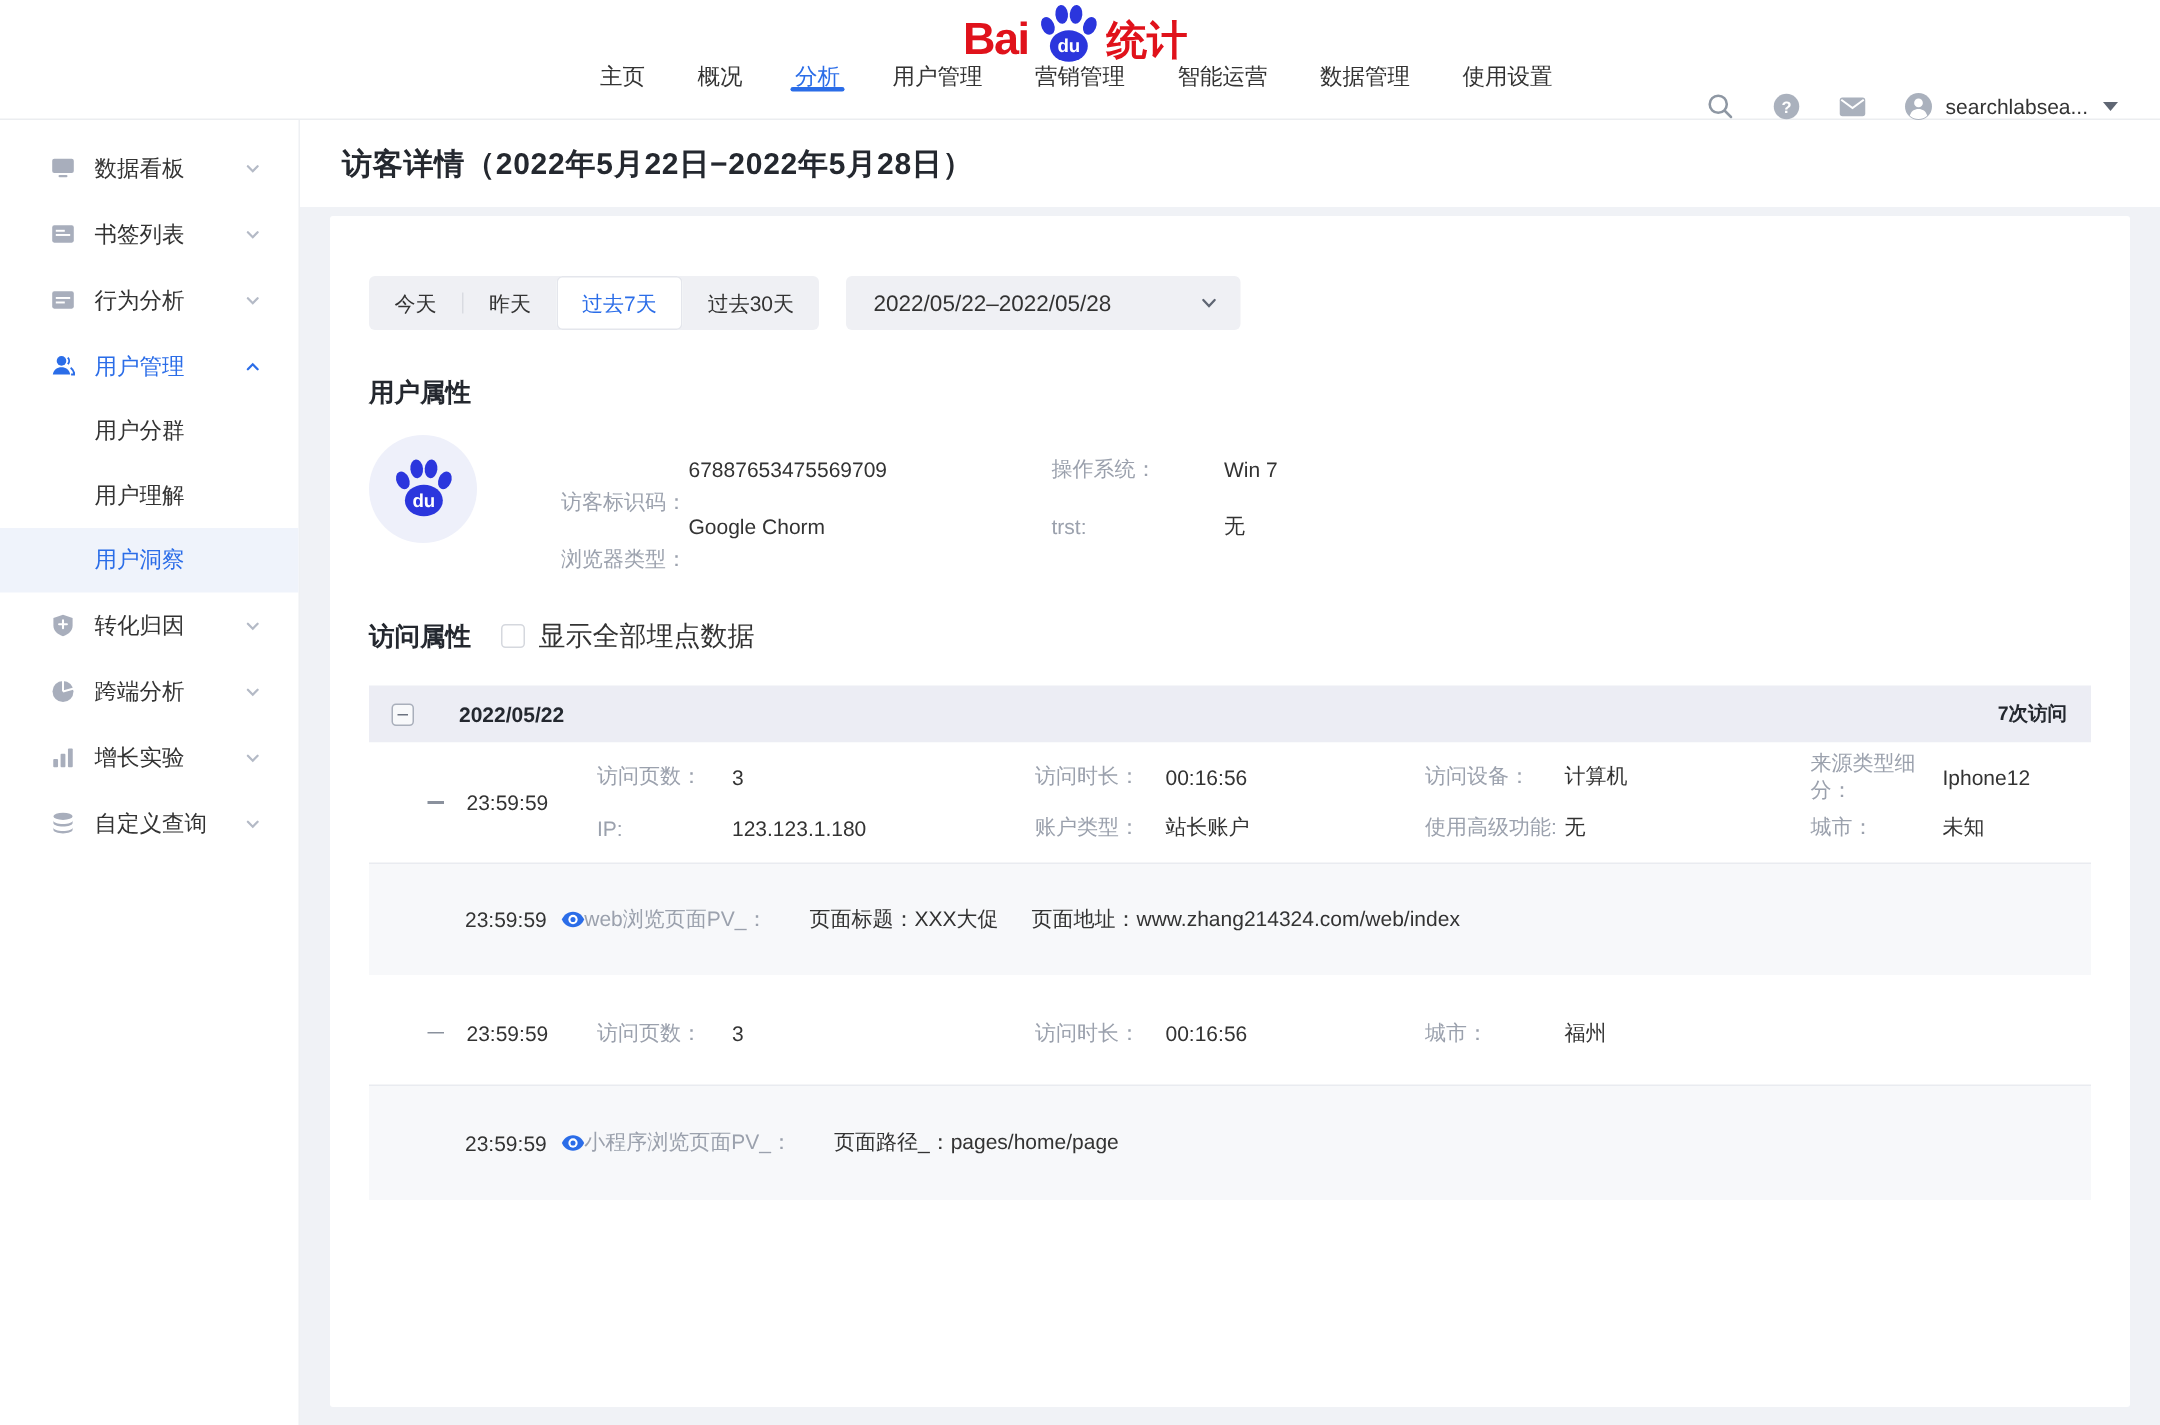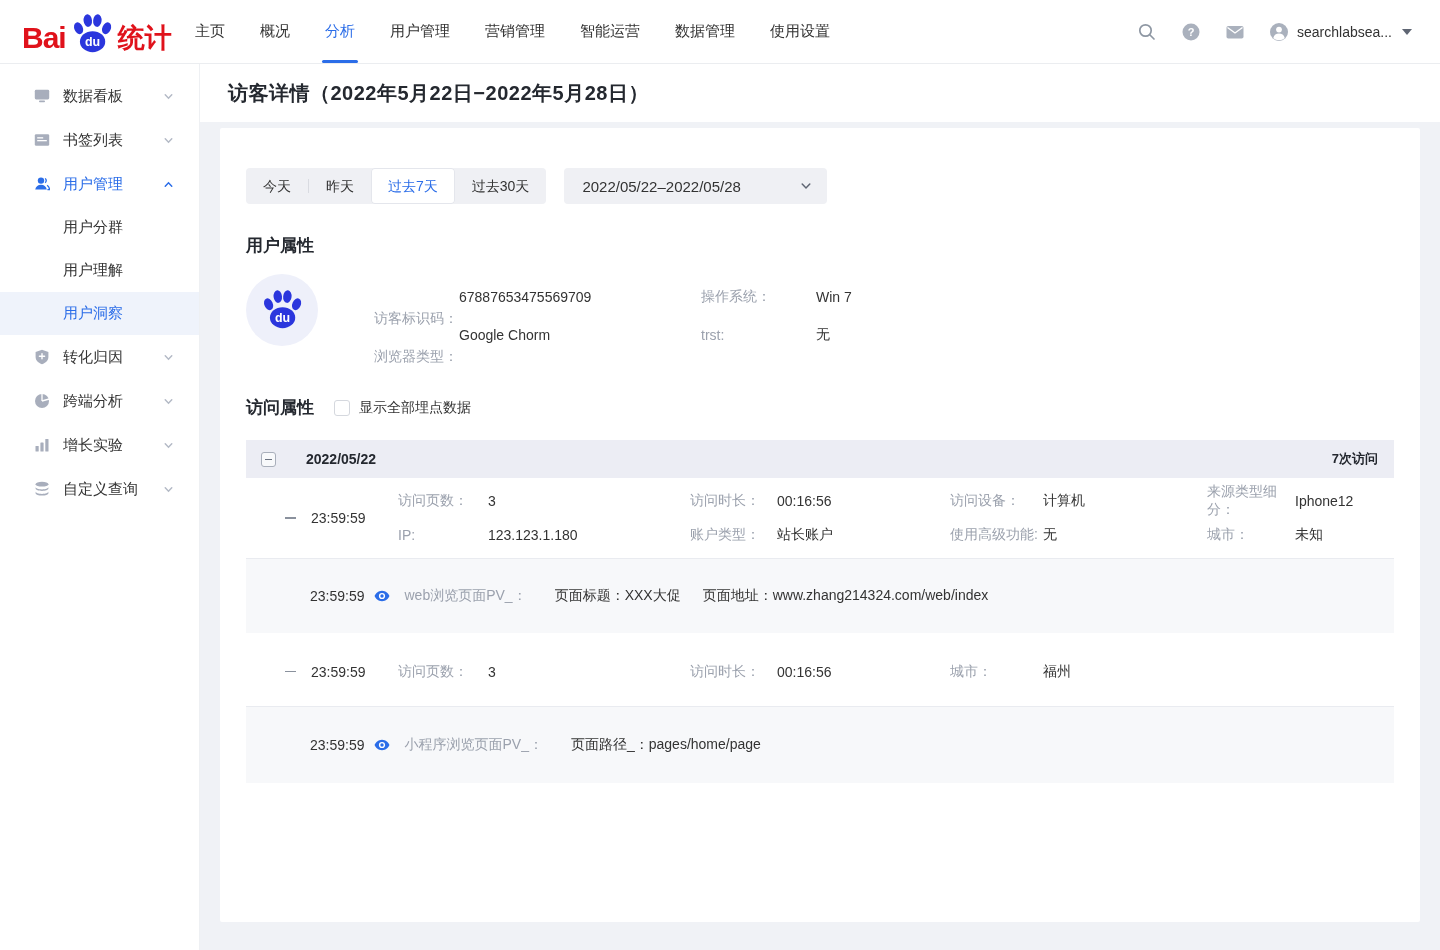--- a/index.html
+++ b/index.html
@@ -1,20 +1,20 @@
 <!DOCTYPE html>
 <html><head>
 <meta charset="utf-8">
 <style>
   * { margin:0; padding:0; box-sizing:border-box; }
   html,body { width:1440px; height:950px; font-family:"Liberation Sans","DejaVu Sans",sans-serif; background:#fff; }
   .app { width:1440px; height:950px; position:relative; overflow:hidden; }
 
   
-  .header { height:64px; background:#fff; border-bottom:1px solid #ebedf0; display:flex; align-items:center; position:relative; z-index:5; }
+  .header { height:80px; background:#fff; border-bottom:1px solid #ebedf0; display:flex; align-items:center; position:relative; z-index:5;flex-direction:column; }
   .logo { width:200px; display:flex; align-items:flex-end; padding-left:22px; gap:2px; }
   .logo .bai { color:#e0121b; font-size:30px; font-weight:bold; letter-spacing:-1px; line-height:30px; }
   .logo .paw-wrap { width:46px; height:46px; margin:0 1px -4px 1px; }
   .logo .tongji { color:#e0121b; font-size:27px; font-weight:bold; letter-spacing:0px; line-height:30px; }
   .top-nav { display:flex; align-items:center; gap:35px; margin-left:-5px; height:100%; }
   .nav-item { font-size:15px; color:#333; cursor:pointer; position:relative; height:100%; display:flex; align-items:center; }
   .nav-item.active { color:#2b6de8; }
   .nav-item.active::after { content:""; position:absolute; left:50%; transform:translateX(-50%); bottom:0; width:36px; height:3px; background:#2b6de8; border-radius:2px; }
   .header-right { margin-left:auto; display:flex; align-items:center; gap:24px; padding-right:28px; }
   .hicon { width:20px; height:20px; cursor:pointer; display:flex; align-items:center; justify-content:center; }
@@ -57,21 +57,21 @@
   .attr-col.c1 { width:327px; }
   .attr-row { height:38px; display:flex; align-items:center; }
   .attr-label { color:#9ba1ad; font-size:14px; }
   .attr-label.w1 { width:85px;margin-top:44px; }
   .attr-label.w2 { width:115px; }
   .attr-value { color:#333; font-size:14px; }
 
   
   .sec2 { margin-top:42px; display:flex; align-items:center; }
   .checkbox { width:16px; height:16px; border:1px solid #d5d8de; border-radius:3px; background:#fff; margin-left:20px; cursor:pointer; flex:0 0 16px; }
-  .cb-label { font-size:14px; color:#333; margin-left:9px; }
+  .cb-label { font-size:18px; color:#333; margin-left:9px; }
 
   
   .vtable { margin-top:21px; }
   .group-row { height:38px; background:#ecedf4; display:flex; align-items:center; padding:0 16px 0 15px; }
   .minus-box { width:15px; height:15px; border:1px solid #a9afbb; border-radius:3px; background:#f8f9fb; position:relative; cursor:pointer; flex:0 0 15px; }
   .minus-box::after { content:""; position:absolute; left:3px; right:3px; top:6px; height:1.5px; background:#6b7280; }
   .group-date { font-size:14px; font-weight:bold; color:#24282f; margin-left:30px; }
   .group-count { margin-left:auto; font-size:13px; font-weight:bold; color:#24282f; }
 
   .visit-row { background:#fff; border-bottom:1px solid #e9ebf0; padding:12px 0; display:flex; }
@@ -82,21 +82,21 @@
   .fgrid { flex:1; display:grid; grid-template-columns:292px 260px 257px 1fr; row-gap:12px; align-content:center; }
   .fcell { display:flex; align-items:center; height:22px; }
   .flabel { color:#9ba1ad; font-size:14px; }
   .fl1 { width:90px; } .fl2 { width:87px; } .fl3 { width:93px; } .fl4 { width:88px; }
   .fvalue { color:#333; font-size:14px; }
 
   .event-row { background:#f7f8fa; height:74px; display:flex; align-items:center; padding-left:64px; margin-bottom:4px; }
   .event-row.last { height:76px; margin-bottom:0; }
   .etime { font-size:14px; color:#333; }
   .eye { margin-left:9px; display:flex; cursor:pointer; }
-  .ename { font-size:14px; color:#9ba1ad; margin-left:15px; }
+  .ename { font-size:14px; color:#9ba1ad; }
   .edetail { font-size:14px; color:#333; margin-left:28px; }
   .edetail + .edetail { margin-left:22px; }
 </style>
 </head>
 <body>
 
 <div class="app">
 
   <div class="header">
     <div class="logo">
@@ -181,20 +181,35 @@
               <rect x="3.2" y="8" width="9.6" height="1.3" fill="#fff"></rect>
           </svg>
         </span>
         <span class="slabel">书签列表</span>
         <span class="chev">
           <svg viewBox="0 0 14 14" width="13" height="13" fill="none" stroke="#b4bac6" stroke-width="1.6" stroke-linecap="round">
               <path d="M3.5 5.2 L7 8.8 L10.5 5.2"></path>
             </svg>
         </span>
       </div>
+      <div class="side-item">
+        <span class="sicon">
+          <svg viewBox="0 0 16 16" width="16" height="16">
+            <rect x="0.8" y="2.2" width="14.4" height="11.6" rx="1.4" fill="#a8aebc"></rect>
+            <rect x="3.2" y="6" width="9.6" height="1.3" fill="#fff"></rect>
+              <rect x="3.2" y="9" width="6" height="1.3" fill="#fff"></rect>
+          </svg>
+        </span>
+        <span class="slabel">行为分析</span>
+        <span class="chev">
+          <svg viewBox="0 0 14 14" width="13" height="13" fill="none" stroke="#b4bac6" stroke-width="1.6" stroke-linecap="round">
+              <path d="M3.5 5.2 L7 8.8 L10.5 5.2"></path>
+            </svg>
+        </span>
+      </div>
       <div class="side-item active-parent">
         <span class="sicon">
           <svg viewBox="0 0 16 16" width="16" height="16" fill="#2b6de8">
             <circle cx="7" cy="4.6" r="3.2"></circle>
             <path d="M1.2 13.6 C1.8 10.3 4.1 8.8 7 8.8 C9.9 8.8 12.2 10.3 12.8 13.6 Z"></path>
             <path d="M11.2 2.4 a3.2 3.2 0 0 1 0 4.4 M13.1 9.2 c1.3 0.9 2.2 2.4 2.5 4.4 h-2.2" stroke="#2b6de8" stroke-width="1.3" fill="none"></path>
           </svg>
         </span>
         <span class="slabel">用户管理</span>
         <span class="chev">

